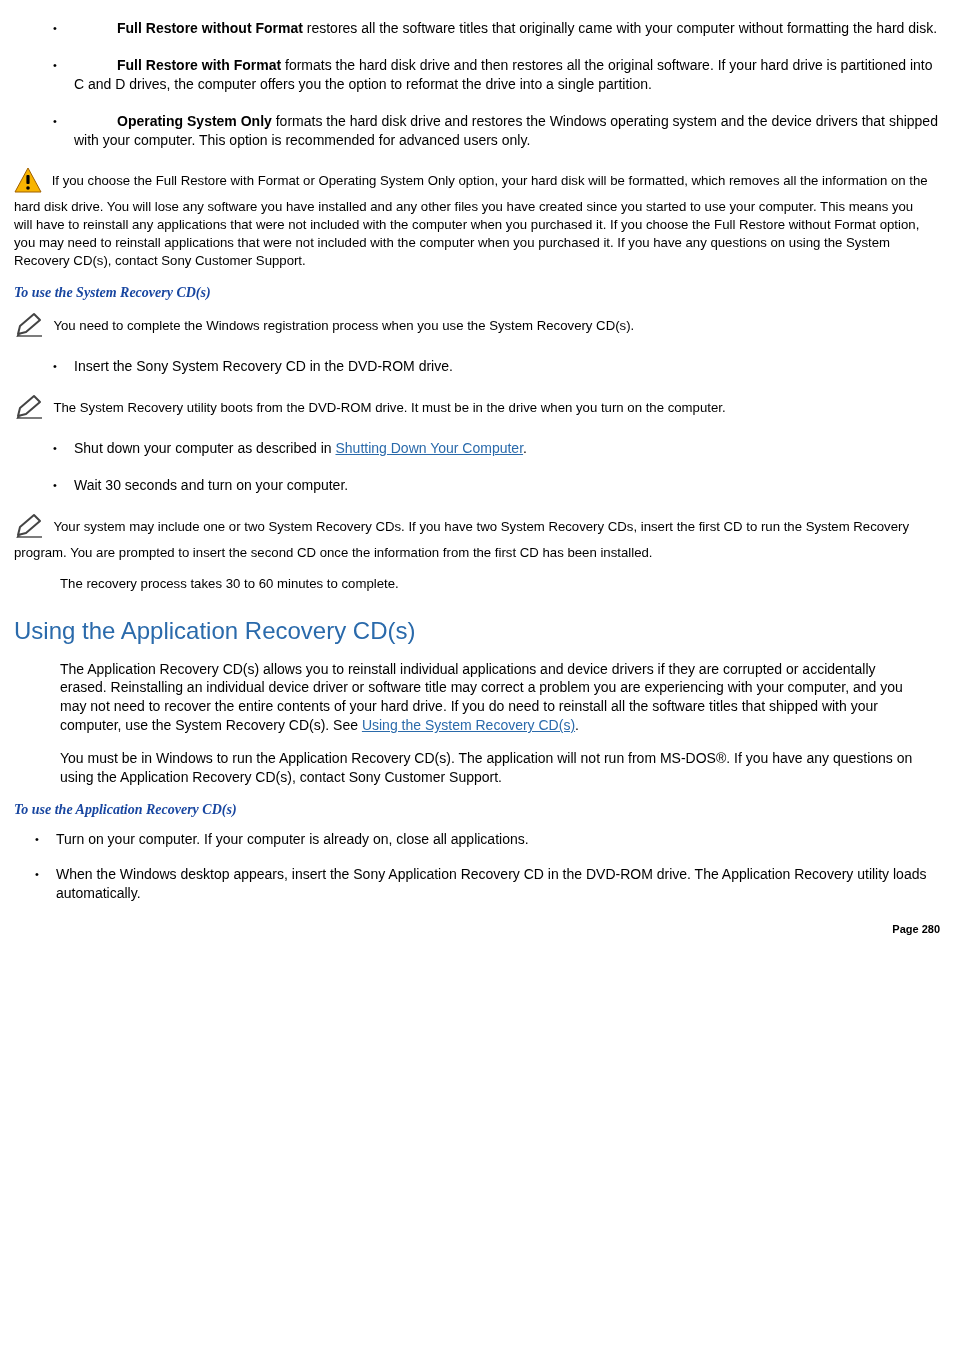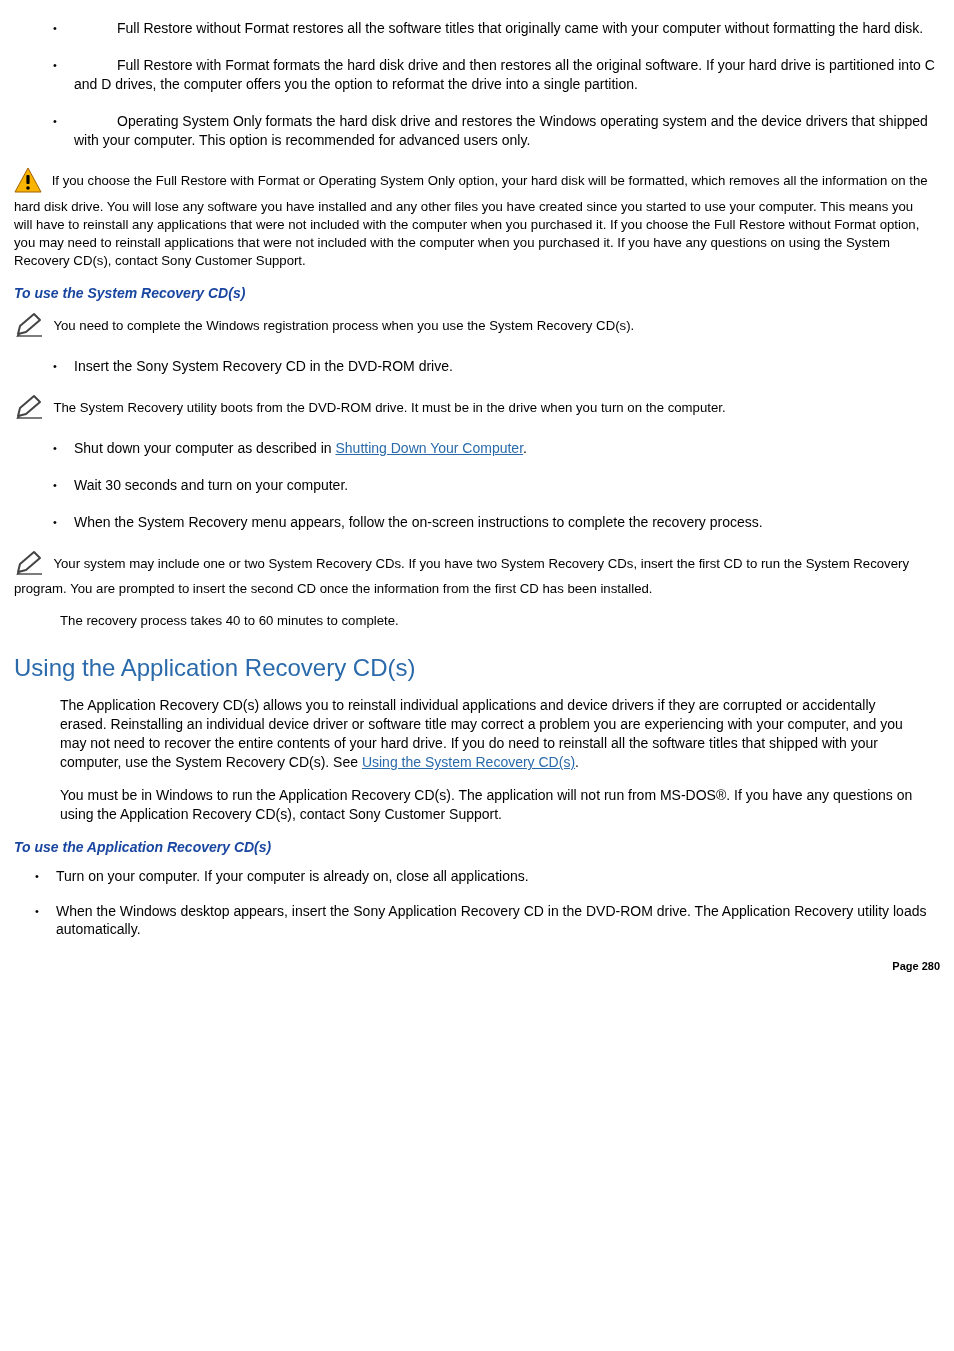--- a/index.html
+++ b/index.html
@@ -20,37 +20,38 @@
     margin: 9px 0 18px 0;
   }
   ul.dotlist > li::before {
     content: "•";
     position: absolute;
     left: -5px;
     top: 2px;
     font-size: 11px;
     color: #000;
   }
-  .bold { font-weight: normal; padding-left: 43px; }
+  .bold { font-weight: bold; padding-left: 43px; }
   .note-block {
     font-size: 13.2px;
     margin: 6px 12px 14px 0;
     line-height: 1.35;
   }
   .note-block .icon-slot {
     display: inline-block;
     vertical-align: -8px;
     margin-right: 6px;
   }
   .sub-heading {
     color: #1846a0;
     font-weight: bold;
     font-style: italic;
     font-size: 14px;
     margin: 14px 0 10px 0;
+    font-family: Liberation Serif, serif;
   }
   h2.section {
     color: #2a6aab;
     font-weight: normal;
     font-size: 24px;
     margin: 22px 0 12px 0;
   }
   .para-indent {
     margin: 0 16px 14px 46px;
     font-size: 14px;
@@ -142,35 +143,34 @@
     </svg>
   </span>
   <span>The System Recovery utility boots from the DVD-ROM drive. It must be in the drive when you turn on the computer.</span>
 </div>
 
 <ul class="dotlist">
   <li>
     <span>Shut down your computer as described in </span><a href="#" class="link">Shutting Down Your Computer</a><span>.</span>
   </li>
   <li><span>Wait 30 seconds and turn on your computer.</span></li>
-  <li><span>When the System Recovery menu appears, follow the on-screen instructions to complete the recovery process.</span></li>
 </ul>
 
 <div class="note-block">
   <span class="icon-slot">
     <svg width="30" height="26" viewBox="0 0 30 26">
       <path d="M4 22 L6 14 L20 2 L26 8 L12 20 Z" fill="none" stroke="#444" stroke-width="2" stroke-linejoin="round"></path>
       <path d="M4 22 L2 25 L7 23 Z" fill="#444"></path>
       <path d="M3 24 L28 24" stroke="#444" stroke-width="1.4"></path>
     </svg>
   </span>
   <span>Your system may include one or two System Recovery CDs. If you have two System Recovery CDs, insert the first CD to run the System Recovery program. You are prompted to insert the second CD once the information from the first CD has been installed.</span>
 </div>
 
-<div class="ind-text">The recovery process takes 40 to 60 minutes to complete.</div>
+<div class="ind-text">The recovery process takes 30 to 60 minutes to complete.</div>
 
 <h2 class="section">Using the Application Recovery CD(s)</h2>
 
 <div class="para-indent">
   <span>The Application Recovery CD(s) allows you to reinstall individual applications and device drivers if they are corrupted or accidentally erased. Reinstalling an individual device driver or software title may correct a problem you are experiencing with your computer, and you may not need to recover the entire contents of your hard drive. If you do need to reinstall all the software titles that shipped with your computer, use the System Recovery CD(s). See </span><a href="#" class="link">Using the System Recovery CD(s)</a><span>.</span>
 </div>
 
 <div class="para-indent">You must be in Windows to run the Application Recovery CD(s). The application will not run from MS-DOS®. If you have any questions on using the Application Recovery CD(s), contact Sony Customer Support.</div>
 
 <div class="sub-heading">To use the Application Recovery CD(s)</div>

